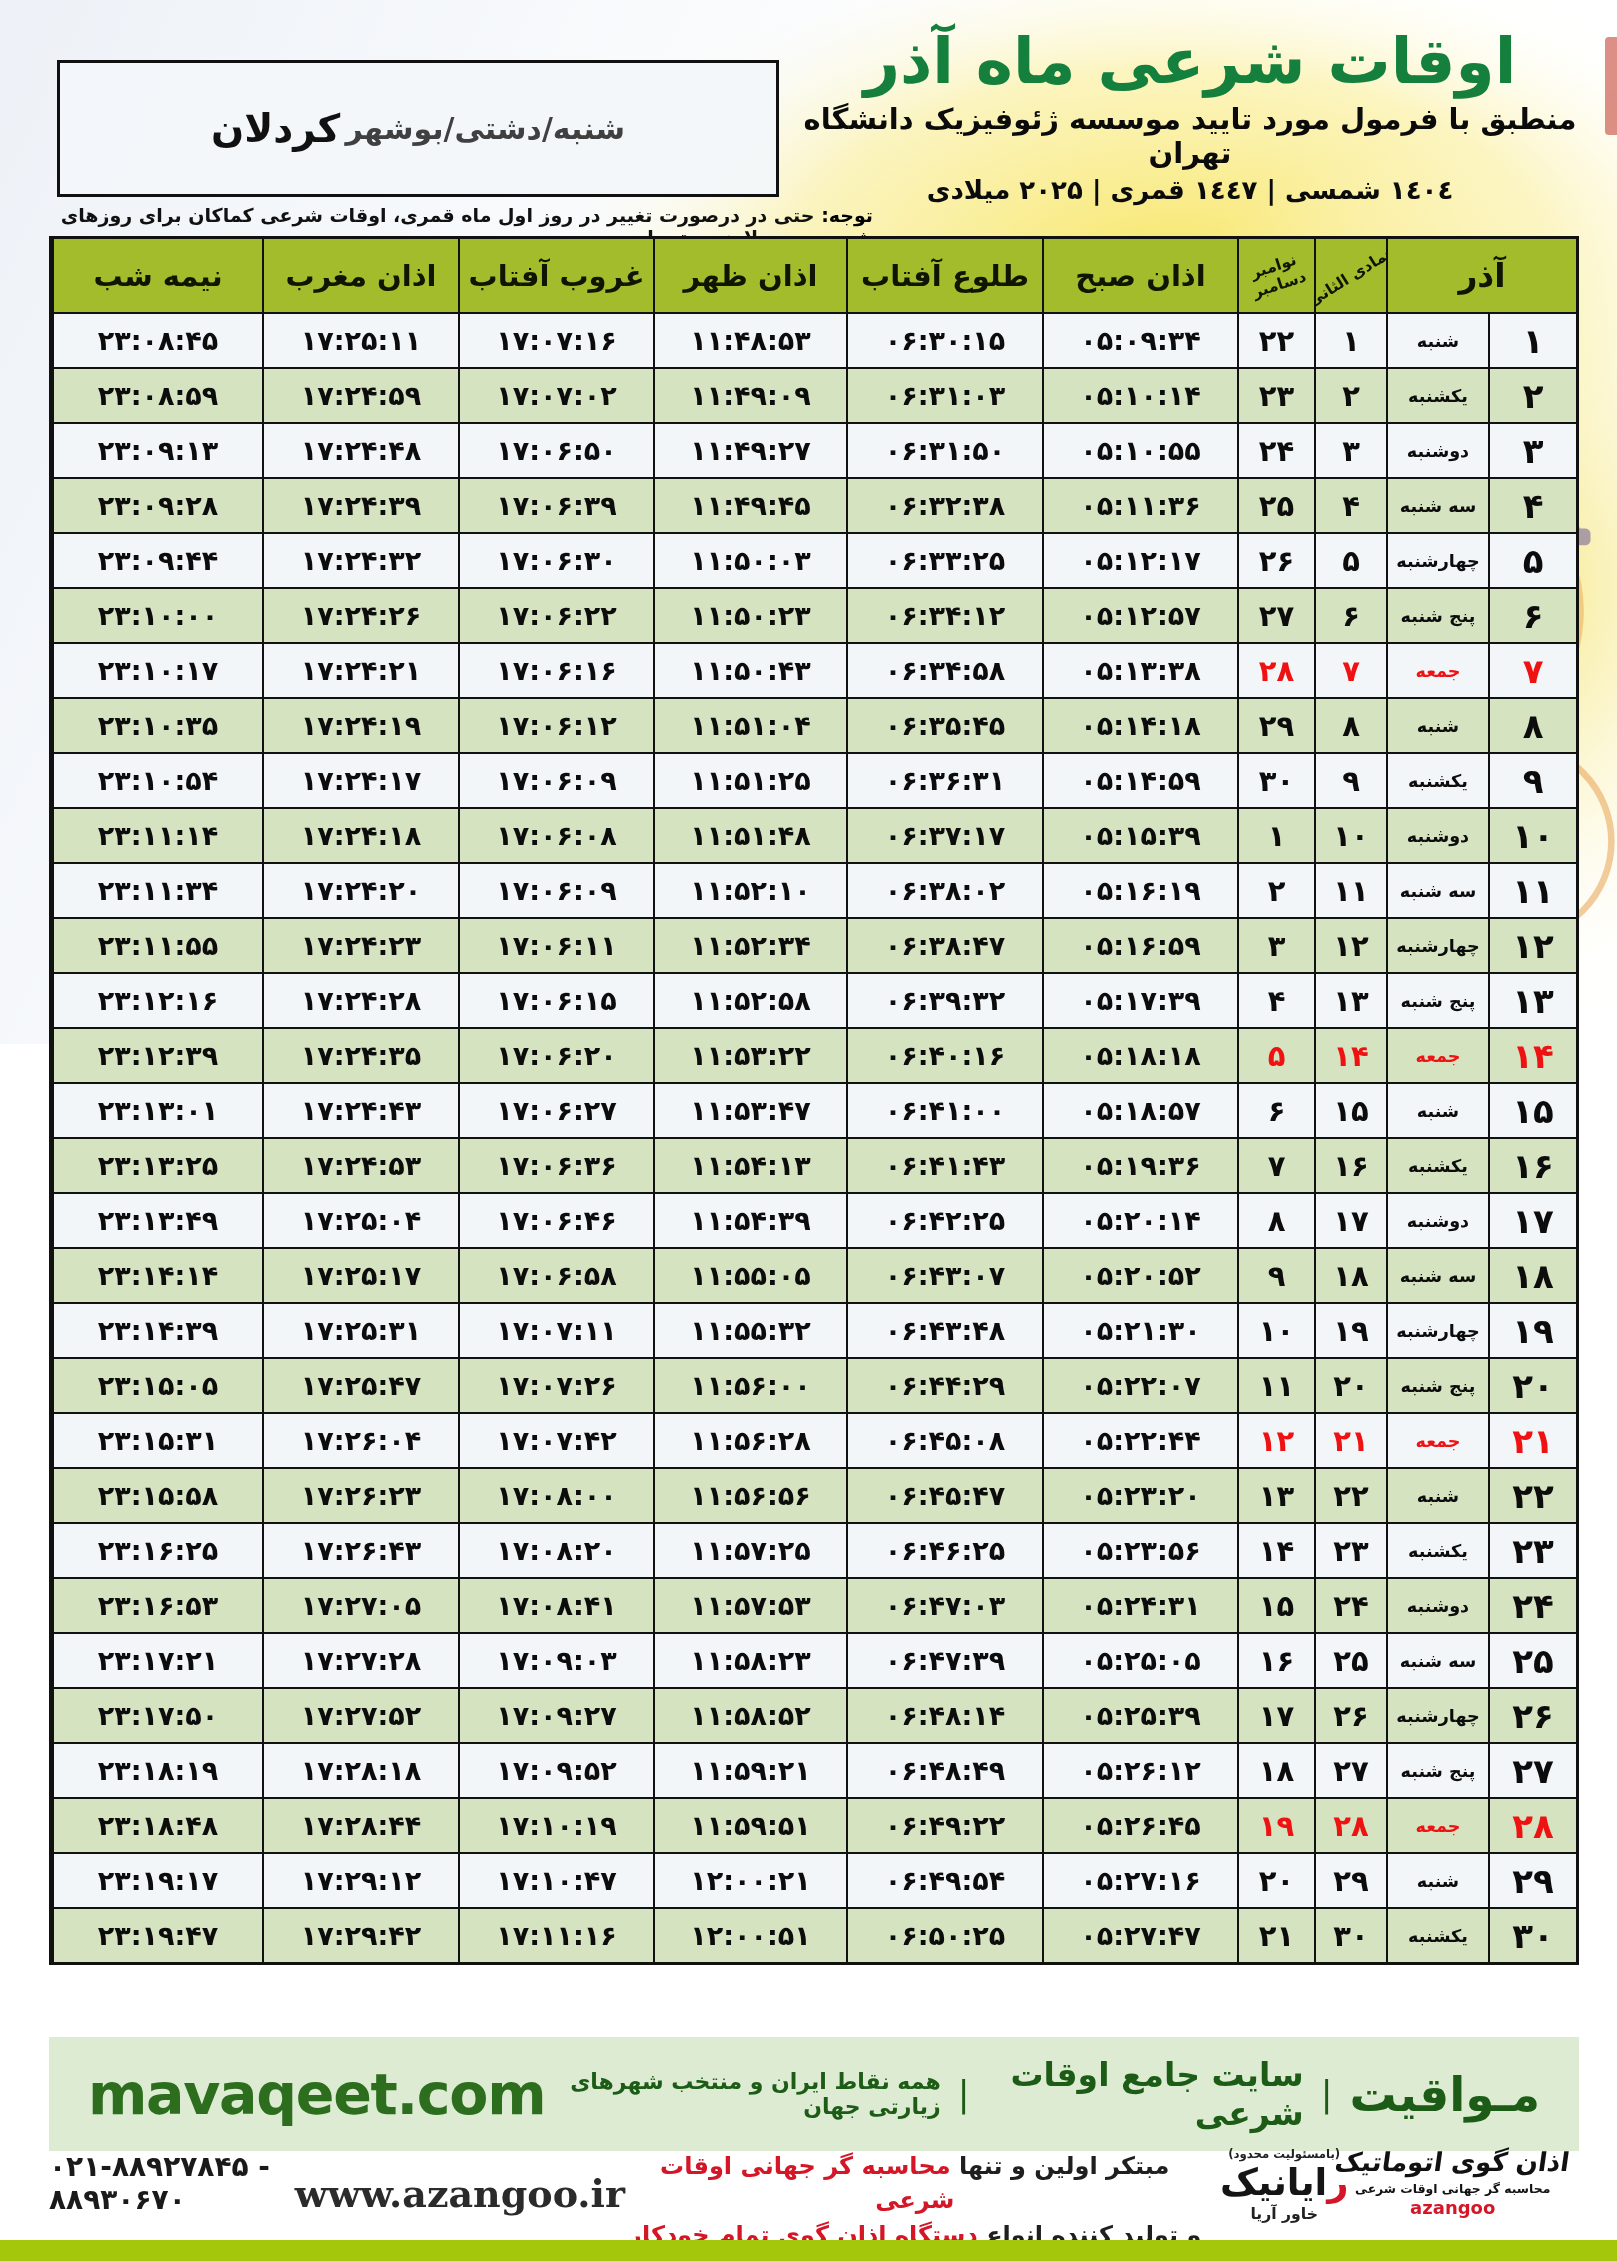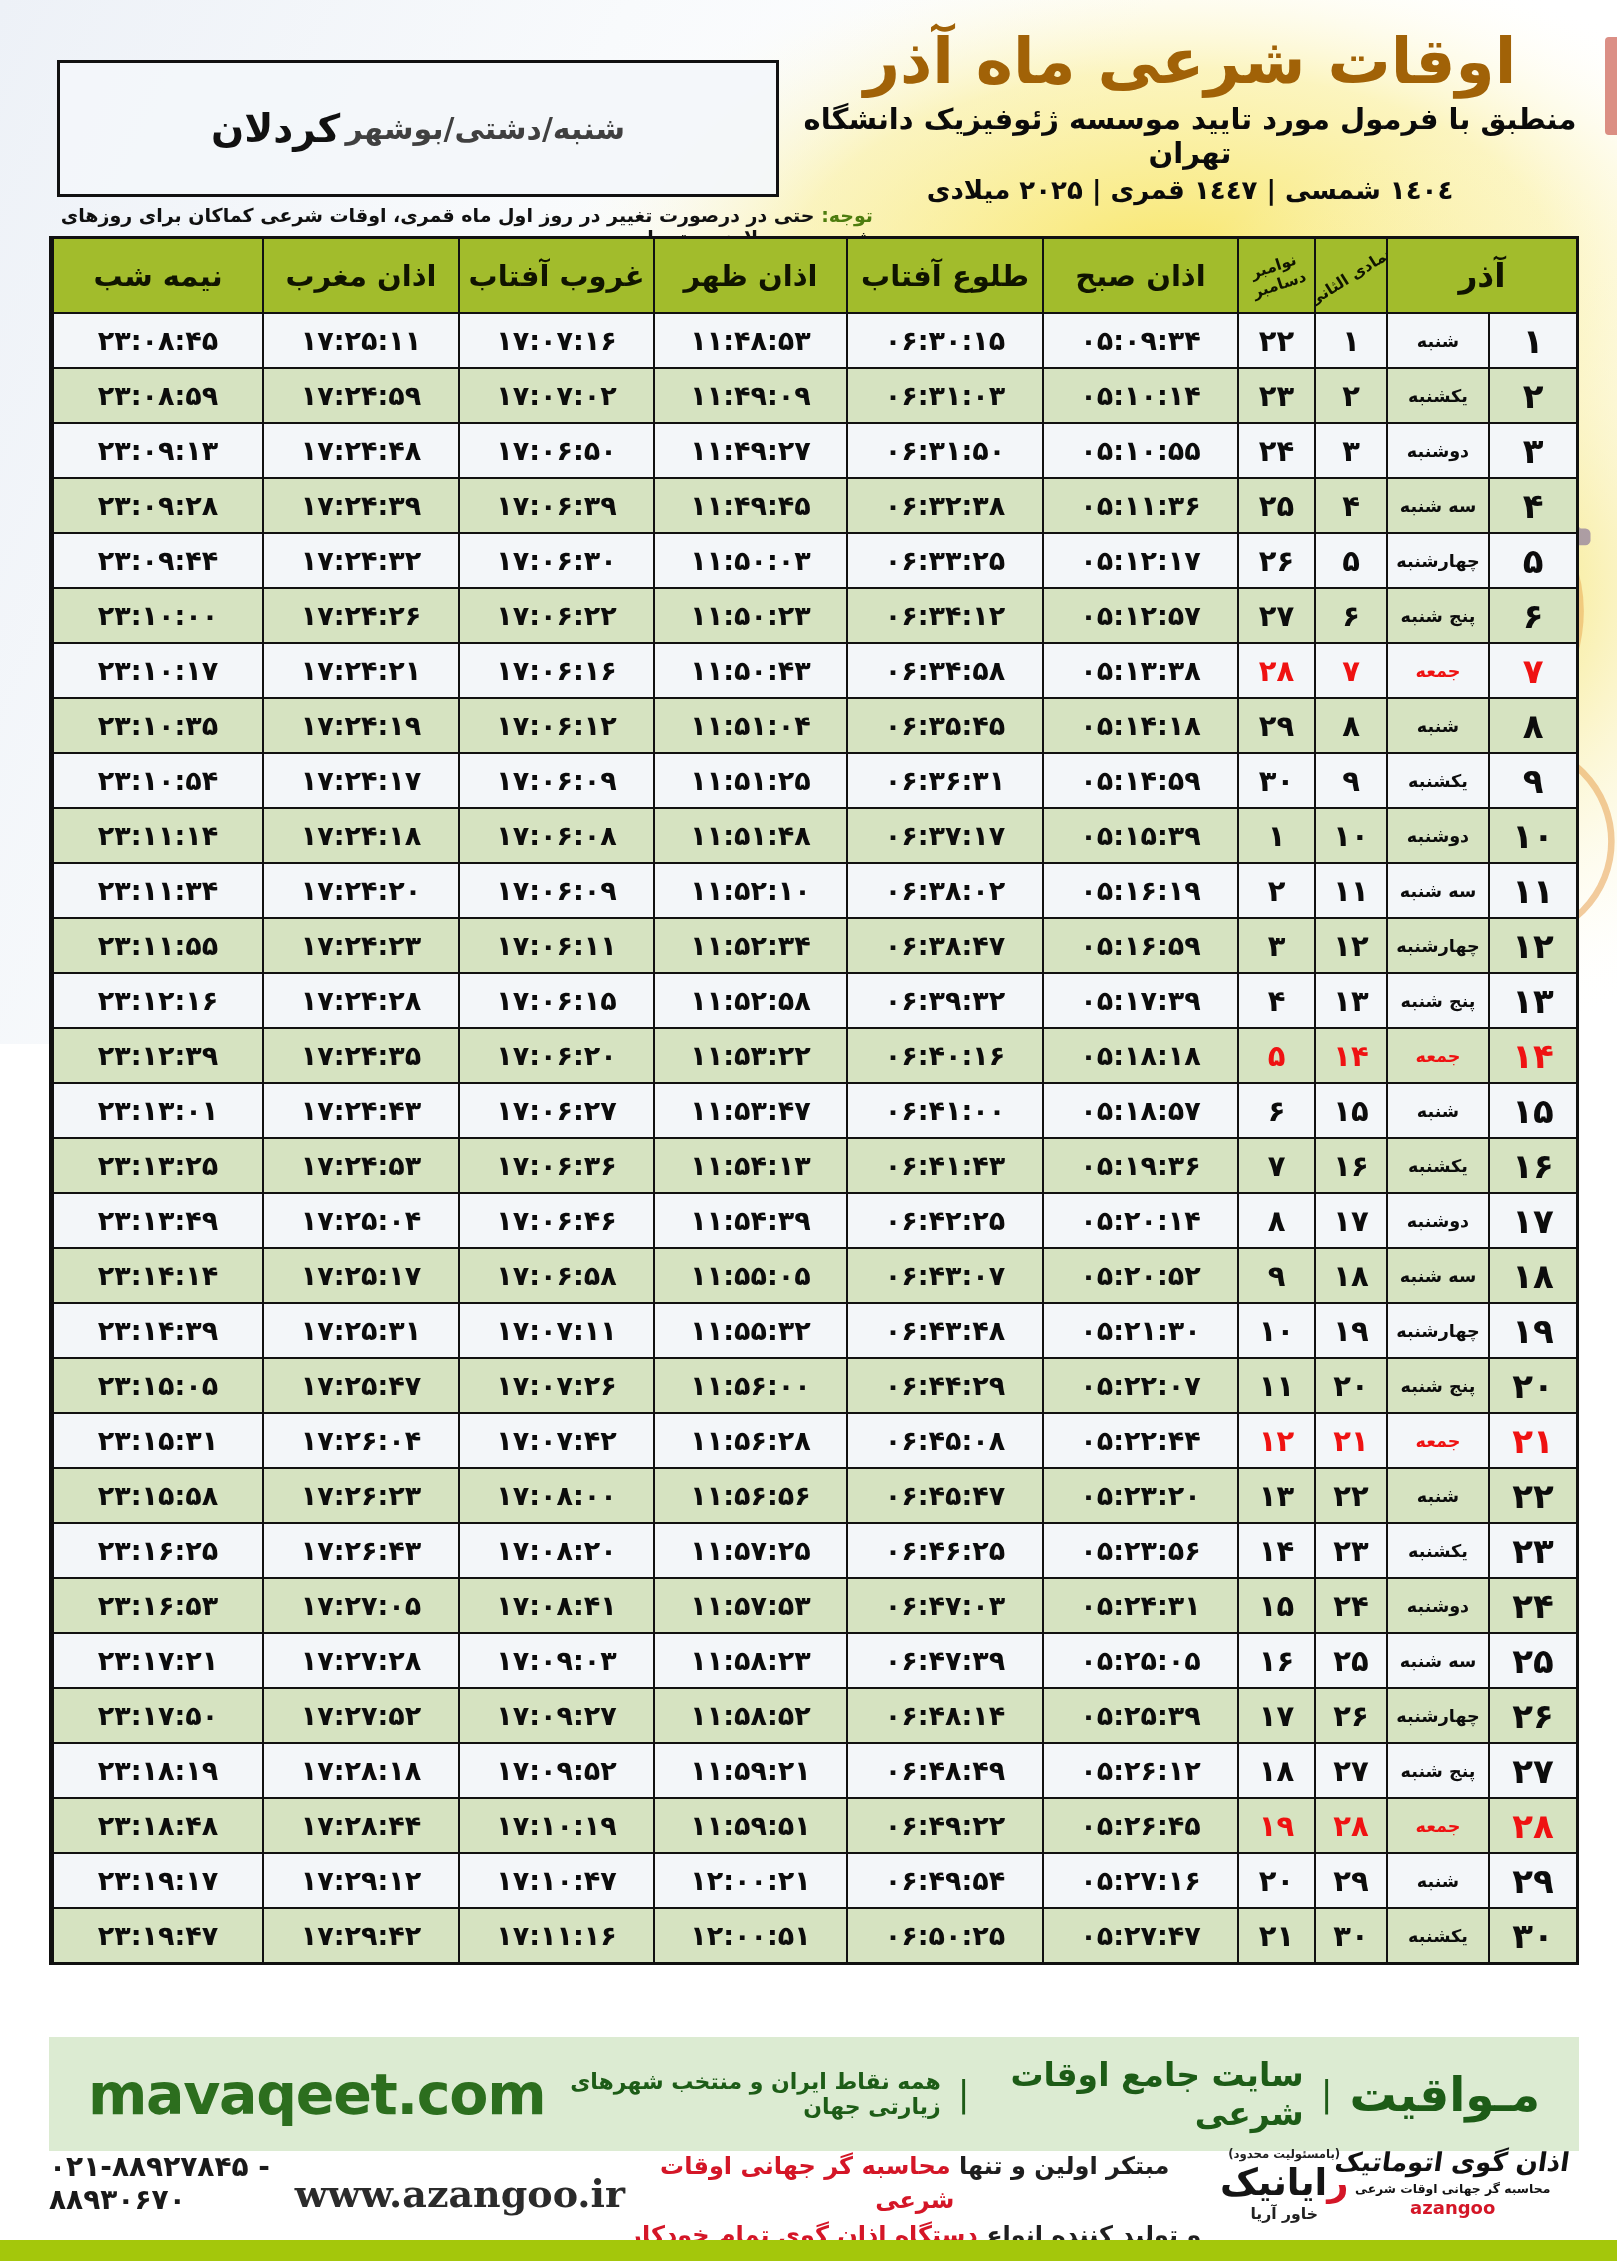--- a/index.html
+++ b/index.html
@@ -25,28 +25,28 @@
     background:rgba(243,246,250,.92);border:3.3px solid #111;
     display:flex;flex-direction:row;align-items:center;justify-content:center;gap:5.2px;
   }
   .loc-city{font-size:39px;font-weight:700;color:#111;}
   .loc-region{font-size:30px;font-weight:700;color:#404040;}
   .loc-coords{font-size:21.5px;font-weight:700;color:#111;}
   .title-block{
     position:absolute;left:802px;top:26px;width:776px;z-index:2;
     display:flex;flex-direction:column;align-items:center;text-align:center;
   }
-  .main-title{font-size:63px;font-weight:700;color:#a16207;line-height:1.15;}
+  .main-title{font-size:63px;font-weight:700;color:#15803d;line-height:1.15;}
   .sub-title{font-size:29px;font-weight:700;color:#0b0b0b;margin-top:3.9px;}
   .dates-line{font-size:26px;font-weight:700;color:#0b0b0b;margin-top:5px;}
   .notice-line{
     position:absolute;left:57px;top:204px;width:816px;z-index:2;
     font-size:19px;font-weight:700;color:#111;direction:rtl;text-align:right;
   }
-  .notice-line .red{color:#4d7c0f;}
+  .notice-line .red{color:#000000;}
   
   .ptable{
     position:absolute;left:49px;top:236px;width:1530px;z-index:3;
     box-sizing:border-box;border:3.9px solid #111;background:#111;
     display:flex;flex-direction:column;gap:2px;
   }
   .prow,.phead{
     display:grid;gap:2px;background:#111;
     grid-template-columns:86px 100px 70px 75px 193px 194px 191px 193px 194px 208px;
     direction:rtl;

